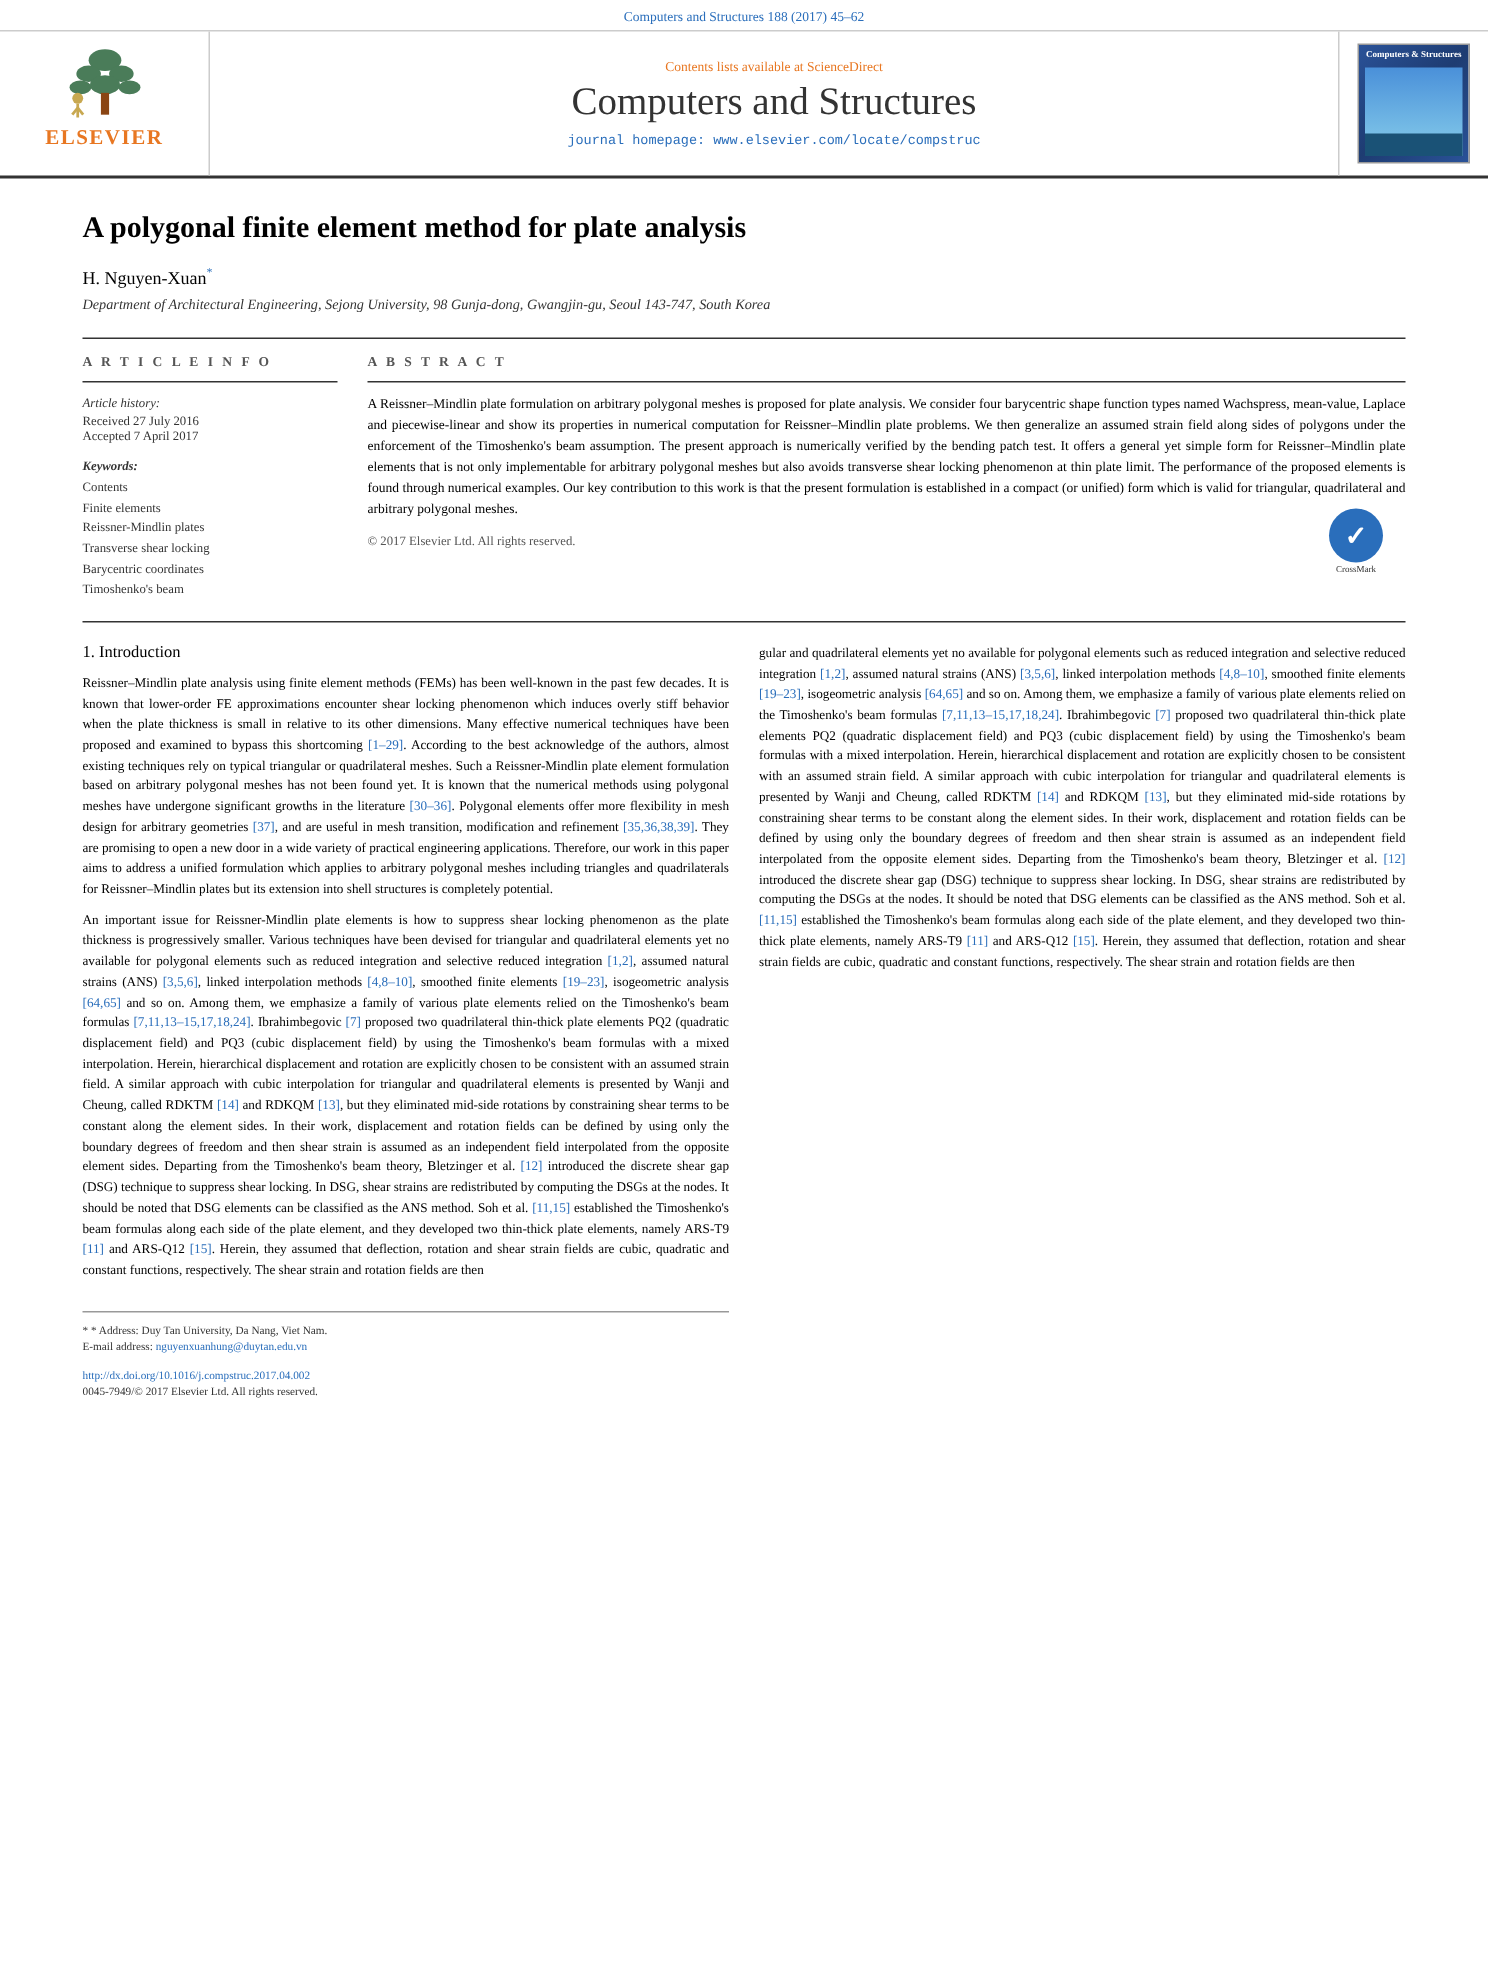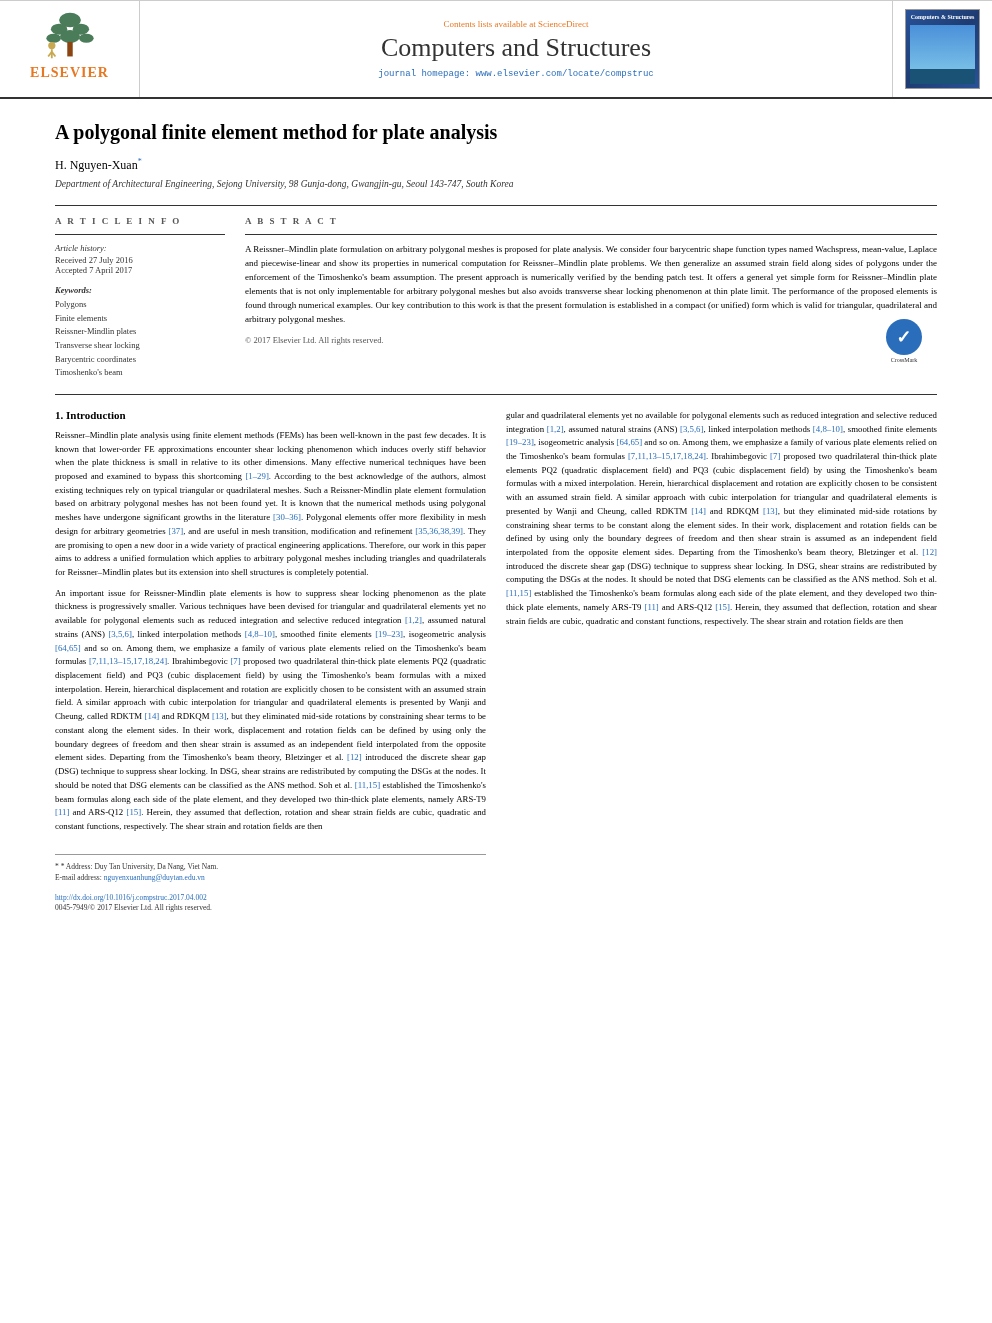--- a/index.html
+++ b/index.html
@@ -251,21 +251,21 @@
     .body-left {
       flex: 1;
     }
     .body-right {
       flex: 1;
     }
 
     
     .section-heading {
       font-size: 11px;
-      font-weight: bold;
+      font-weight: normal;
       margin-bottom: 8px;
       color: #000;
     }
 
     
     .body-para {
       font-size: 8.8px;
       line-height: 1.56;
       text-align: justify;
       color: #000;
@@ -320,20 +320,23 @@
     .footnote-link {
       color: #2a6ebb;
       font-size: 7.5px;
     }
   </style>
 </head>
 <body>
 
 <div class="page">
 
+  <div class="top-link-bar">
+    <span>Computers and Structures 188 (2017) 45–62</span>
+  </div>
 
   <div class="journal-header">
 
     <div class="header-left">
       <div class="elsevier-logo">
         <svg class="elsevier-tree" viewBox="0 0 60 55">
 
           <ellipse cx="30" cy="10" rx="12" ry="8" fill="#4a7c59"></ellipse>
           <ellipse cx="18" cy="20" rx="9" ry="6" fill="#4a7c59"></ellipse>
           <ellipse cx="42" cy="20" rx="9" ry="6" fill="#4a7c59"></ellipse>
@@ -393,21 +396,21 @@
         <div class="article-info-divider"></div>
 
         <div class="info-group">
           <div class="info-label">Article history:</div>
           <div class="info-value">Received 27 July 2016</div>
           <div class="info-value">Accepted 7 April 2017</div>
         </div>
 
         <div class="keywords-section">
           <div class="keywords-label">Keywords:</div>
-          <div class="keyword-item">Polygons</div>
+          <div class="keyword-item">Contents</div>
           <div class="keyword-item">Finite elements</div>
           <div class="keyword-item">Reissner-Mindlin plates</div>
           <div class="keyword-item">Transverse shear locking</div>
           <div class="keyword-item">Barycentric coordinates</div>
           <div class="keyword-item">Timoshenko's beam</div>
         </div>
       </div>
 
       <div class="right-col">
         <div class="section-label">A B S T R A C T</div>

